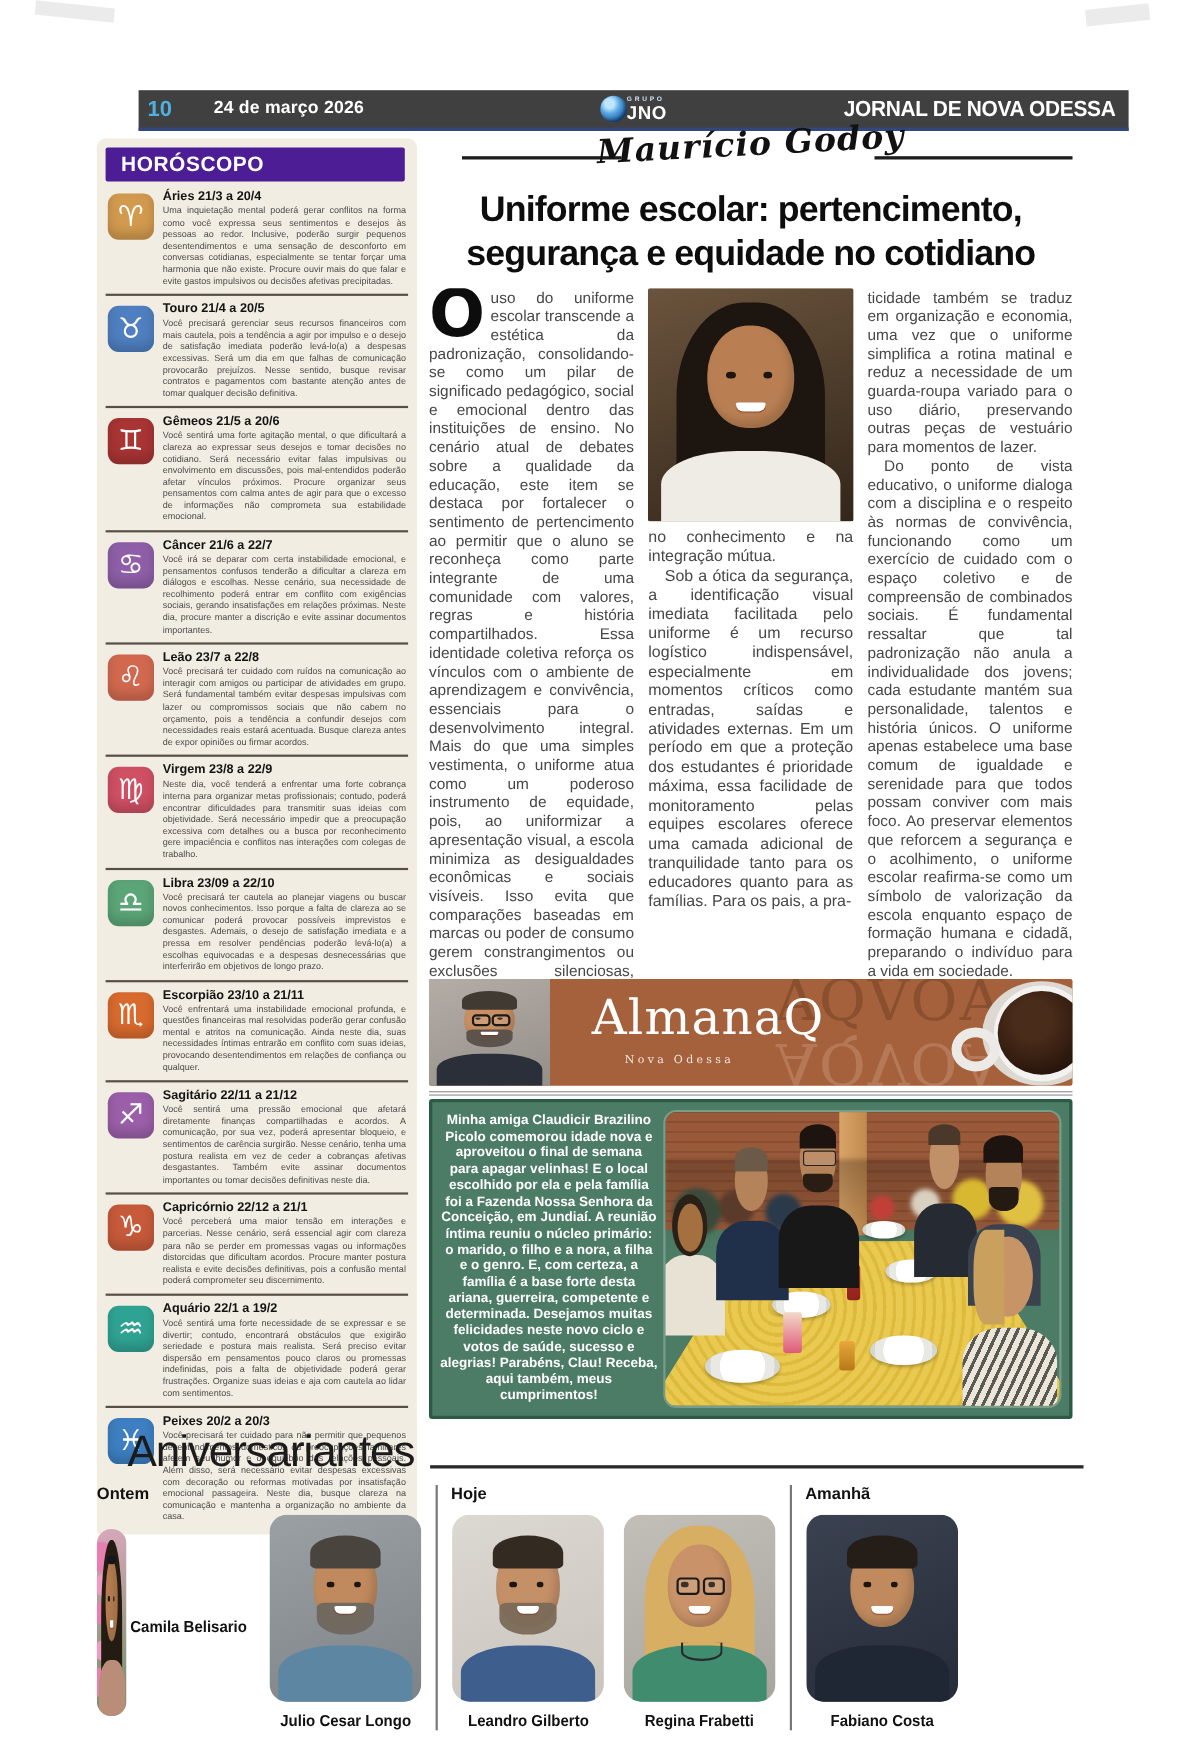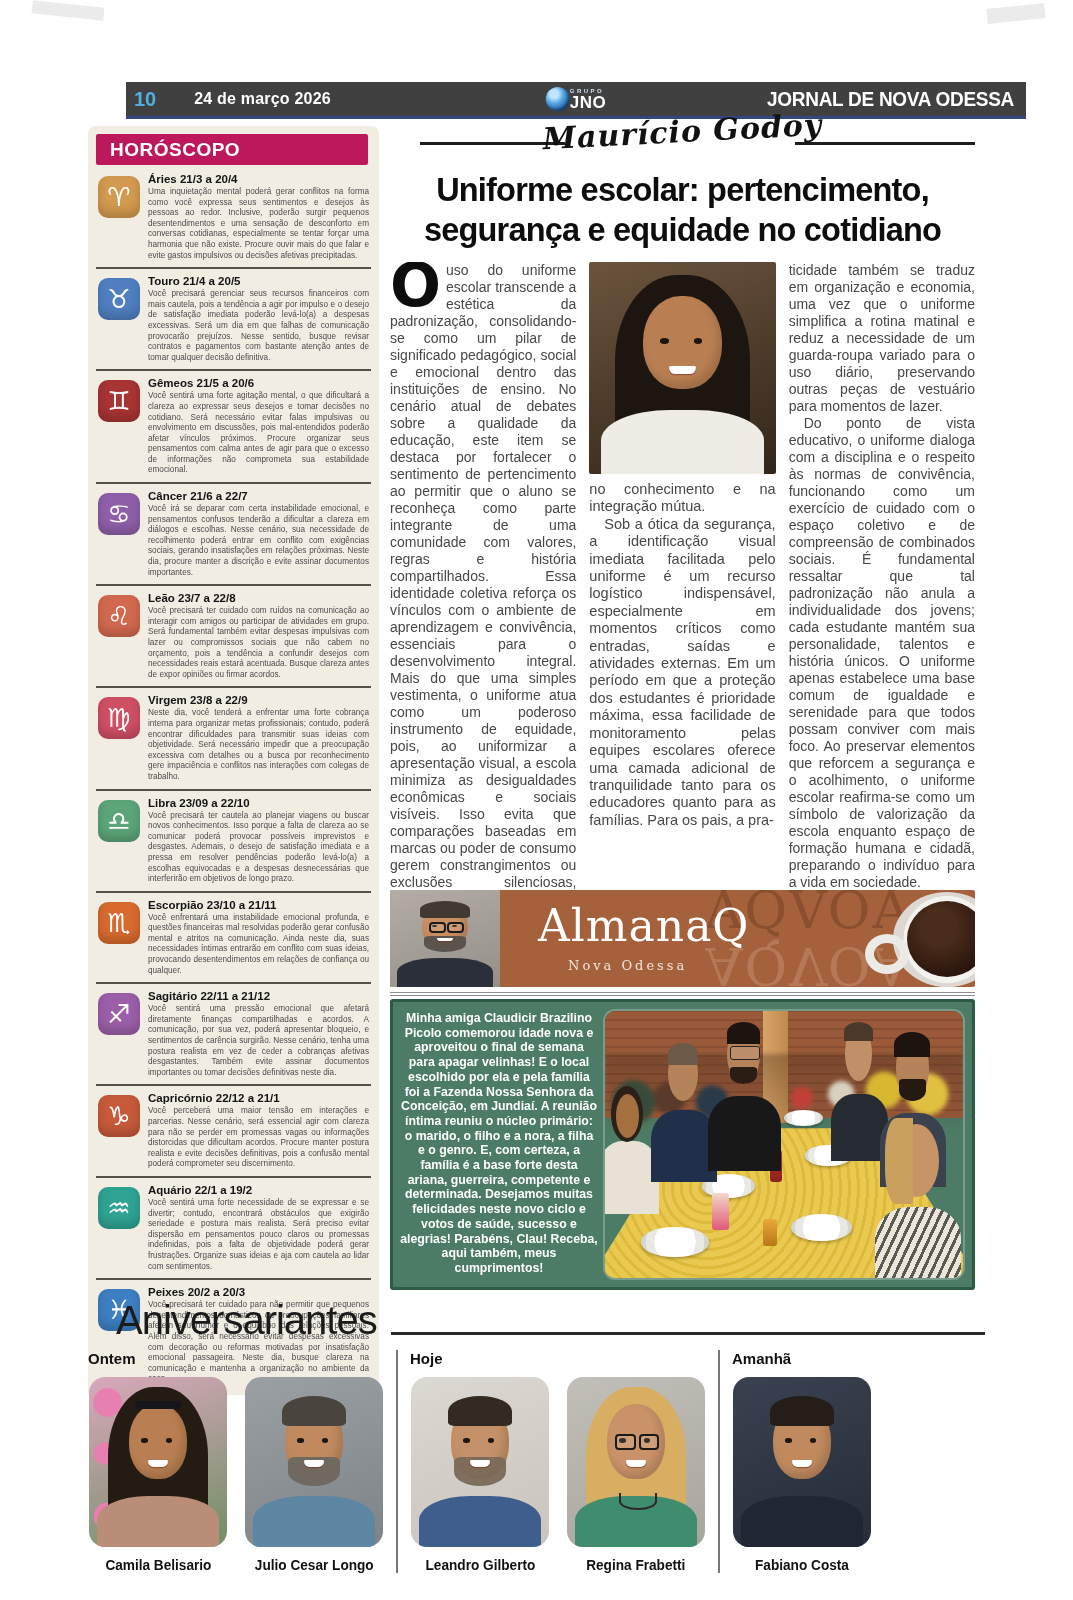--- a/index.html
+++ b/index.html
@@ -23,21 +23,21 @@
          box-shadow:inset -2px -2px 3px rgba(0,0,0,.4);}
   .logo-text{display:flex;flex-direction:column;line-height:1;}
   .logo-group{color:#cfe0f2;font-size:6px;letter-spacing:2.5px;font-weight:bold;}
   .logo-name{color:#fff;font-size:17px;font-weight:bold;letter-spacing:.5px;}
   .paper-name{position:absolute;right:12px;color:#fff;font-weight:bold;font-size:20px;
               letter-spacing:-0.3px;transform:scaleX(.95);transform-origin:right center;}
 
   
   .horoscope{position:absolute;left:88px;top:126px;width:291px;background:#f2ede3;
              border-radius:8px 8px 4px 4px;padding:6px 8px 4px 8px;box-sizing:border-box;}
-  .h-header{background:#be185d;color:#fff;font-weight:bold;font-size:19px;letter-spacing:.5px;
+  .h-header{background:#4c1d95;color:#fff;font-weight:bold;font-size:19px;letter-spacing:.5px;
             width:258px;height:31px;line-height:31px;padding-left:14px;border-radius:2px;margin:2px 0 2px 0;}
   .h-entry{display:flex;gap:8px;padding:6px 2px;border-bottom:2px solid #574f47;align-items:flex-start;}
   .h-entry:last-child{border-bottom:none;}
   .h-icon{flex:0 0 42px;width:42px;height:42px;border-radius:10px;margin-top:3px;
           display:flex;align-items:center;justify-content:center;color:#fff;font-size:26px;
           font-family:"DejaVu Sans", sans-serif;box-shadow:inset 0 -6px 10px rgba(0,0,0,.18);}
   .h-body{flex:1;}
   .h-title{font-size:11.5px;font-weight:bold;color:#131313;margin-bottom:2px;}
   .h-text{font-size:8.2px;line-height:10.6px;color:#4c4c4c;text-align:justify;margin:0;}
 
@@ -94,21 +94,21 @@
   .p-band{top:14%;left:33%;width:34%;height:5%;background:#15151c;border-radius:4px;}
   .p-necklace{top:68%;left:38%;width:24%;height:9%;border:2.5px solid #2a2a2a;border-top:none;border-radius:0 0 50% 50%;}
 
   
   .banner{position:absolute;left:390px;top:890px;width:585px;height:97px;background:#a5613b;
           border-radius:2px;overflow:hidden;}
   .amq-man{position:absolute;left:0;top:0;width:110px;height:97px;border-radius:0;}
   .amq-title{position:absolute;left:148px;top:10px;color:#fff;font-family:"DejaVu Serif", serif;
              font-size:44px;font-weight:normal;letter-spacing:1px;}
   .amq-sub{position:absolute;left:178px;top:68px;color:#f1e6dc;font-family:"DejaVu Serif", serif;
-           font-size:13px;letter-spacing:3px;}
+           font-size:10px;letter-spacing:3px;}
   .amq-wm{position:absolute;left:315px;top:-8px;width:200px;height:120px;overflow:hidden;
           font-family:"DejaVu Serif", serif;font-size:52px;color:rgba(70,32,14,.28);line-height:56px;
           letter-spacing:2px;}
   .amq-wm .flip{display:block;transform:scaleY(-1);color:rgba(255,235,220,.18);}
   .saucer{position:absolute;right:-26px;top:2px;width:108px;height:95px;border-radius:50%;
           background:radial-gradient(circle,#f4f2ee 0 60%,#ddd8d2 61% 100%);}
   .coffee{position:absolute;right:-12px;top:11px;width:80px;height:76px;border-radius:50%;
           background:radial-gradient(circle at 40% 35%,#4a2c1a 0 25%,#2a160c 70%,#1a0d06 100%);}
   .cup-handle{position:absolute;right:66px;top:44px;width:26px;height:22px;border:9px solid #eceae6;
           border-radius:50%;}
@@ -376,21 +376,21 @@
 
   <div style="position:absolute;left:88px;top:1300px;width:897px;">
     <div style="display:flex;align-items:flex-end;padding-left:28px;">
       <span style="font-size:40px;font-weight:500;color:#1b1b1b;letter-spacing:-1px;line-height:1;">Aniversariantes</span>
       <div style="flex:1;border-bottom:3px solid #2a2a2a;margin:0 0 5px 14px;"></div>
     </div>
     <div id="anniv-groups" style="display:flex;margin-top:10px;">
         <div class="" style="padding: 0px 12px 0px 0px; flex: 1 1 0%;">
           <div class="" style="font-size: 15px; font-weight: bold; color: rgb(17, 17, 17);">Ontem</div>
           <div class="" style="display: flex; gap: 16px; margin-top: 10px;">
-            <div class="" style="display: flex; flex-direction: column; align-items: center; width: 140px;">
+            <div class="" style="display: flex; flex-direction: row; align-items: center; width: 140px;">
               <div class="pcard" style="width: 138px; height: 170px; border-radius: 16px;">
                 <div class="p-bg" style="background: linear-gradient(160deg, rgb(217, 168, 188), rgb(111, 143, 99));"></div>
                 <div class="p-flowers"></div>
                 <div class="p-hair-long" style="background: rgb(36, 27, 18);"></div>
                 <div class="p-body" style="background: rgb(185, 141, 119);"></div>
                 <div class="p-face" style="background: rgb(185, 127, 82);"></div>
                 <div class="p-eye l"></div>
                 <div class="p-eye r"></div>
                 <div class="p-mouth"></div>
                 <div class="p-band"></div>

